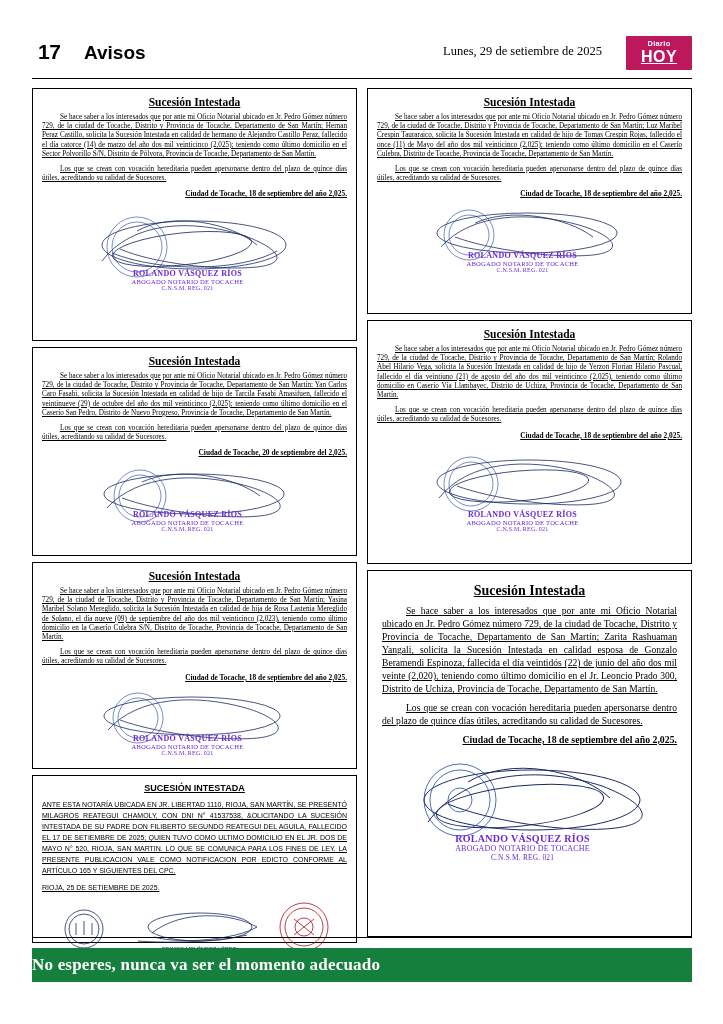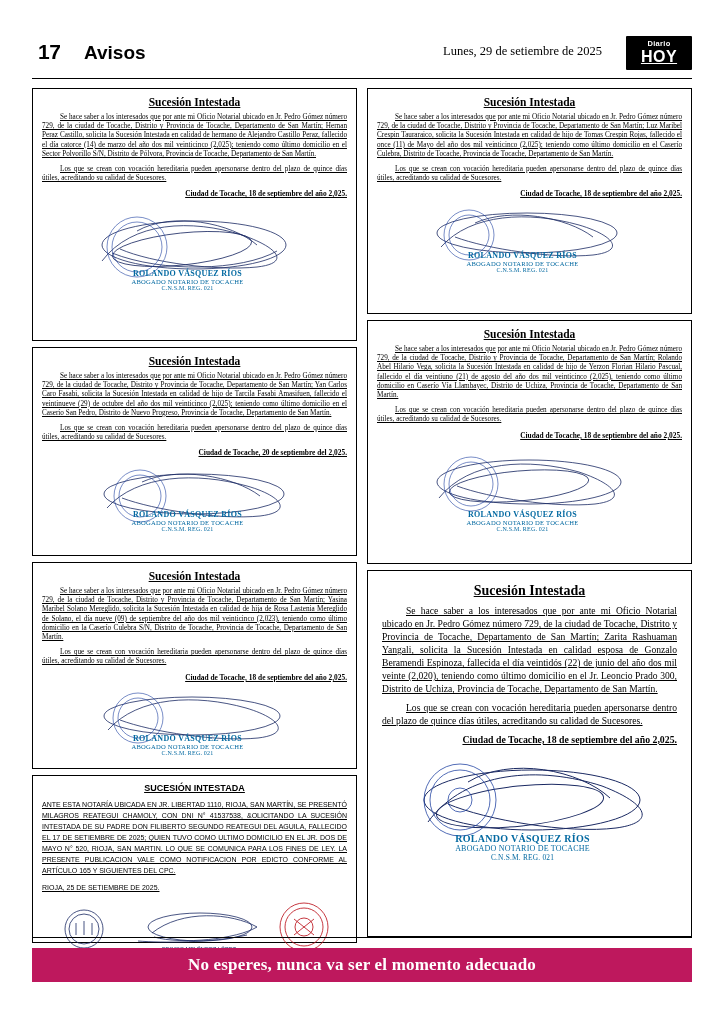--- a/index.html
+++ b/index.html
@@ -22,21 +22,21 @@
   }
   .section-title{
     position:absolute;left:52px;top:0px;font-family:"Liberation Sans",sans-serif;
     font-size:19px;font-weight:bold;
   }
   .date{
     position:absolute;right:90px;top:2px;font-family:"Liberation Serif",serif;
     font-size:12.5px;
   }
   .logo{
-    position:absolute;right:0px;top:-6px;width:66px;height:34px;background:#000000;
+    position:absolute;right:0px;top:-6px;width:66px;height:34px;background:#be185d;
     color:#fff;text-align:center;font-family:"Liberation Sans",sans-serif;
     border-radius:1px;
   }
   .logo .l1{font-size:7.5px;font-weight:bold;letter-spacing:.3px;line-height:10px;padding-top:3px;}
   .logo .l2{font-size:16px;font-weight:bold;line-height:16px;letter-spacing:.5px;text-decoration:underline;}
 
   .hr-top{position:absolute;left:32px;top:78px;width:660px;height:1px;background:#000;}
 
   
   .col{position:absolute;top:88px;width:325px;text-decoration:underline;}
@@ -71,43 +71,43 @@
     text-align:right;font-weight:bold;font-size:7.4px;margin:4px 0 2px 0;text-indent:0;
   }
   .box .city.big{font-size:9.8px;}
 
   
   .sig{position:relative;height:78px;margin-top:2px;}
   .sig.tall{height:96px;}
   .sig svg{position:absolute;left:0;top:0;}
   .sig .name{
     position:absolute;left:0;right:14px;bottom:6px;text-align:center;
-    font-family:"Liberation Serif",serif;color:#0369a1;
+    font-family:"Liberation Serif",serif;color:#6d28d9;
   }
   .sig .n1{font-size:8px;font-weight:bold;letter-spacing:.3px;}
   .sig .n2{font-size:6.6px;letter-spacing:.2px;}
   .sig .n3{font-size:6px;letter-spacing:.2px;text-align:center;}
   .sig .name.big .n1{font-size:10px;}
   .sig .name.big .n2{font-size:8px;}
   .sig .name.big .n3{font-size:7.4px;}
 
   
   .box-caps h2{
     font-family:"Liberation Sans",sans-serif;font-size:9px;text-decoration:underline;
     margin-bottom:6px;
   }
   .box-caps p{
     font-family:"Liberation Sans",sans-serif;font-size:7px;line-height:11px;
     text-indent:0;text-align:justify;
   }
 
   
   .banner{
-    position:absolute;left:32px;bottom:42px;width:660px;height:34px;background:#be185d;
-    color:#fff;display:flex;align-items:center;justify-content:center;
+    position:absolute;left:32px;bottom:42px;width:660px;height:34px;background:#15803d;
+    color:#fff;display:flex;align-items:center;
     font-family:"Liberation Serif",serif;font-weight:bold;font-size:17px;letter-spacing:.2px;
   }
   .hr-bottom{position:absolute;left:32px;bottom:86px;width:660px;height:1px;background:#000;}
 </style>
 </head>
 <body>
 
 <div class="page">
 
   <div class="header">

